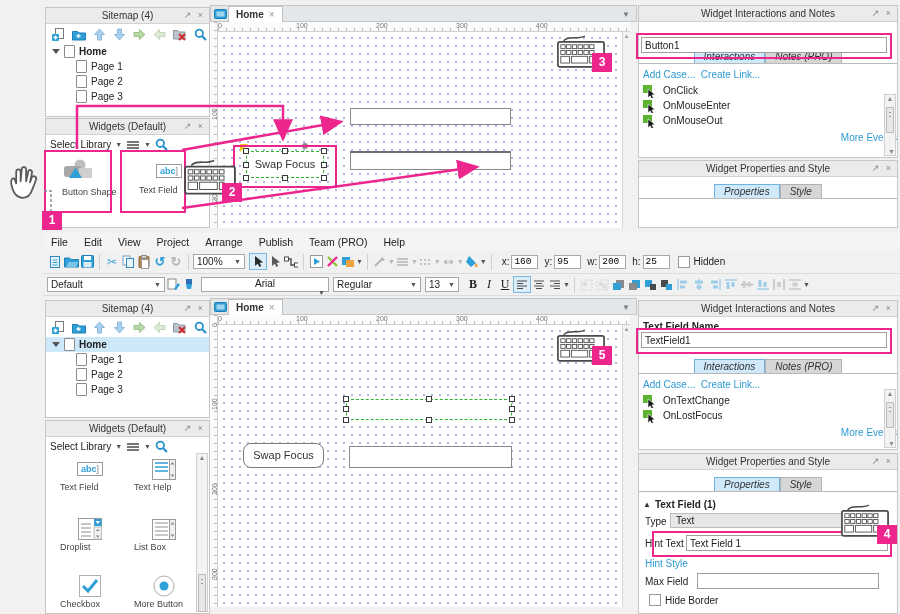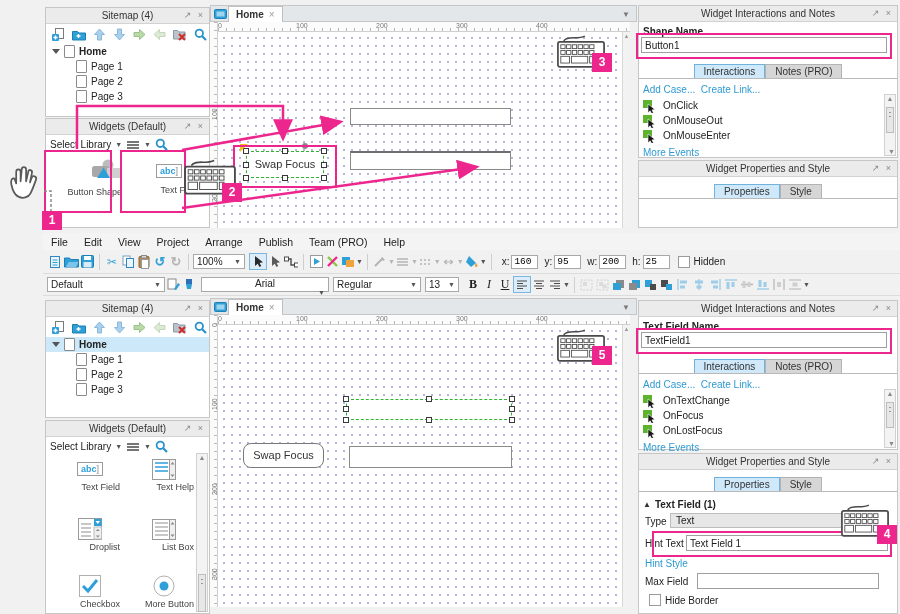--- a/index.html
+++ b/index.html
@@ -6,34 +6,34 @@
   .app{position:relative;width:900px;height:614px;background:#f1f1f1;overflow:hidden;
        font-family:"Liberation Sans",sans-serif;font-size:10px;color:#222;}
   .abs{position:absolute;}
   
   .panel{position:absolute;background:#fff;border:1px solid #c6c6c6;box-sizing:border-box;}
   .ph{height:15px;background:#ebebeb;border-bottom:1px solid #d2d2d2;line-height:15px;
       text-align:center;color:#333;position:relative;font-size:10px;}
   .phb{position:absolute;right:4px;top:0;color:#8a8a8a;font-size:9px;letter-spacing:2px;cursor:pointer;}
   
   .tabrow{display:flex;justify-content:center;align-items:flex-end;height:17px;border-bottom:1px solid #b9b9b9;margin-top:4px;}
-  .tab{background:#d6d6d6;border:1px solid #b3b3b3;border-bottom:none;padding:1px 9px 1px;font-size:10px;color:#333;cursor:pointer;}
+  .tab{background:#d6d6d6;border:1px solid #b3b3b3;border-bottom:none;padding:1px 9px 1px;font-size:10px;color:#333;cursor:pointer;font-style:italic;}
   .tab.sel{background:#cfe9fb;border-color:#6fb2dd;}
   
-  .lnk{color:#2e9ad2;cursor:pointer;}
+  .lnk{color:#2e9ad2;cursor:pointer;text-align:right;}
   .blabel{font-weight:bold;color:#222;}
   .pinput{position:absolute;box-sizing:border-box;height:16px;border:1px solid #9f9f9f;background:#fff;
           font-family:"Liberation Sans",sans-serif;font-size:10px;padding:6px 3px;color:#222;}
   .pinkbox{position:absolute;border:2px solid #ed268e;z-index:45;pointer-events:none;}
   
   .trow{display:flex;align-items:center;height:15px;gap:4px;padding-left:6px;}
   .pg{width:9px;height:11px;border:1px solid #8a8a8a;background:#fff;border-radius:1px;flex:0 0 auto;}
   .tri{width:0;height:0;border-left:4px solid transparent;border-right:4px solid transparent;border-top:5px solid #555;}
   
-  .wcell{position:absolute;width:60px;text-align:right;color:#444;font-size:9px;cursor:pointer;}
+  .wcell{position:absolute;width:60px;text-align:left;color:#444;font-size:9px;cursor:pointer;}
   .tficon{display:inline-block;border:1px solid #9a9a9a;background:#fff;padding:1px 3px;
           color:#2f9fd8;font-weight:bold;font-size:9px;}
   .tficon .crt{color:#8a8a8a;font-weight:normal;}
   
   .tabbar{position:absolute;height:17px;background:#e4e7ea;border:1px solid #c6c6c6;box-sizing:border-box;}
   .ctab{position:absolute;left:17px;top:0;height:16px;background:#fff;border:1px solid #c0c0c0;border-bottom:none;
         padding:0 7px;line-height:16px;font-size:10px;font-weight:bold;color:#333;}
   .ctab .x{color:#9a9a9a;font-weight:normal;margin-left:5px;}
   .hruler{position:absolute;height:10px;background:#fbfbfb;border-bottom:1px solid #cfcfcf;box-sizing:border-box;
           background-image:repeating-linear-gradient(to right,#b9b9b9 0 1px,transparent 1px 8px);
@@ -220,21 +220,20 @@
   <div class="hdl" style="left:321px;top:162px;"></div>
   <div class="hdl" style="left:243px;top:175px;"></div>
   <div class="hdl" style="left:282px;top:175px;"></div>
   <div class="hdl" style="left:321px;top:175px;"></div>
 
   <div class="panel" style="left:638px;top:5px;width:260px;height:153px;">
     <div class="ph">
       <span>Widget Interactions and Notes</span>
       <span class="phb">↗ ×</span>
     </div>
-    <div class="blabel" style="margin:4px 0 2px 4px;">Shape Name</div>
     <input class="pinput" style="left: 2px; top: 31px; width: 246px;" value="Button1">
     <div class="tabrow" style="margin-top:24px;">
       <span class="tab sel">Interactions</span>
       <span class="tab">Notes (PRO)</span>
     </div>
     <div style="padding:5px 0 3px 4px;">
       <span class="lnk">Add Case...</span>&nbsp;
       <span class="lnk">Create Link...</span>
     </div>
     <div class="evt">
@@ -242,28 +241,28 @@
           <rect x="0" y="1" width="9" height="8" fill="#5cb32d"></rect>
           <path d="M5,5 l7,5.5 -3,0.4 1.5,3 -1.8,0.9 -1.5,-3 -2.2,2 z" fill="#161616" stroke="#fff" stroke-width="0.6"></path>
         </svg>
       <span>OnClick</span>
     </div>
     <div class="evt">
       <svg width="15" height="14">
           <rect x="0" y="1" width="9" height="8" fill="#5cb32d"></rect>
           <path d="M5,5 l7,5.5 -3,0.4 1.5,3 -1.8,0.9 -1.5,-3 -2.2,2 z" fill="#161616" stroke="#fff" stroke-width="0.6"></path>
         </svg>
-      <span>OnMouseOut</span>
+      <span>OnMouseEnter</span>
     </div>
     <div class="evt">
       <svg width="15" height="14">
           <rect x="0" y="1" width="9" height="8" fill="#5cb32d"></rect>
           <path d="M5,5 l7,5.5 -3,0.4 1.5,3 -1.8,0.9 -1.5,-3 -2.2,2 z" fill="#161616" stroke="#fff" stroke-width="0.6"></path>
         </svg>
-      <span>OnMouseEnter</span>
+      <span>OnMouseOut</span>
     </div>
     <div class="lnk" style="margin:4px 0 0 4px;">More Events</div>
     <div class="vsb" style="right:1px;top:88px;width:12px;height:62px;">▲<div class="thumb" style="top:12px;height:24px;">
           <div class="grip"></div>
         </div><span class="abs" style="bottom:0;left:3px;">▼</span></div>
   </div>
 
   <div class="panel" style="left:638px;top:160px;width:260px;height:68px;">
     <div class="ph">
       <span>Widget Properties and Style</span>
@@ -750,27 +749,20 @@
     <div style="padding:5px 0 3px 4px;">
       <span class="lnk">Add Case...</span>&nbsp;
       <span class="lnk">Create Link...</span>
     </div>
     <div class="evt">
       <svg width="15" height="14">
           <rect x="0" y="1" width="9" height="8" fill="#5cb32d"></rect>
           <path d="M5,5 l7,5.5 -3,0.4 1.5,3 -1.8,0.9 -1.5,-3 -2.2,2 z" fill="#161616" stroke="#fff" stroke-width="0.6"></path>
         </svg>
       <span>OnTextChange</span>
-    </div>
-    <div class="evt">
-      <svg width="15" height="14">
-          <rect x="0" y="1" width="9" height="8" fill="#5cb32d"></rect>
-          <path d="M5,5 l7,5.5 -3,0.4 1.5,3 -1.8,0.9 -1.5,-3 -2.2,2 z" fill="#161616" stroke="#fff" stroke-width="0.6"></path>
-        </svg>
-      <span>OnFocus</span>
     </div>
     <div class="evt">
       <svg width="15" height="14">
           <rect x="0" y="1" width="9" height="8" fill="#5cb32d"></rect>
           <path d="M5,5 l7,5.5 -3,0.4 1.5,3 -1.8,0.9 -1.5,-3 -2.2,2 z" fill="#161616" stroke="#fff" stroke-width="0.6"></path>
         </svg>
       <span>OnLostFocus</span>
     </div>
     <div class="lnk" style="margin:4px 0 0 4px;">More Events</div>
     <div class="vsb" style="right:1px;top:88px;width:12px;height:59px;">▲<div class="thumb" style="top:12px;height:24px;">

